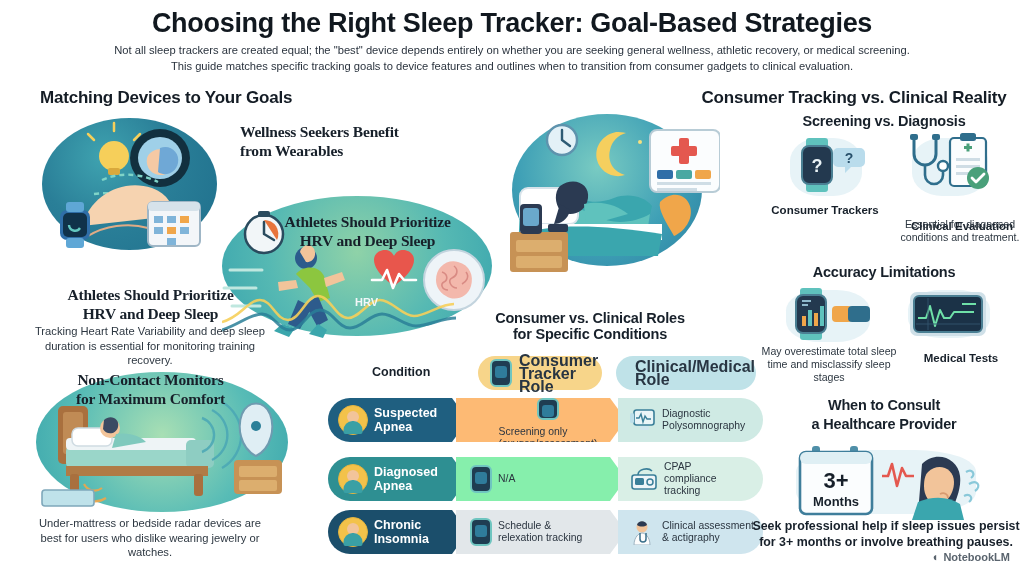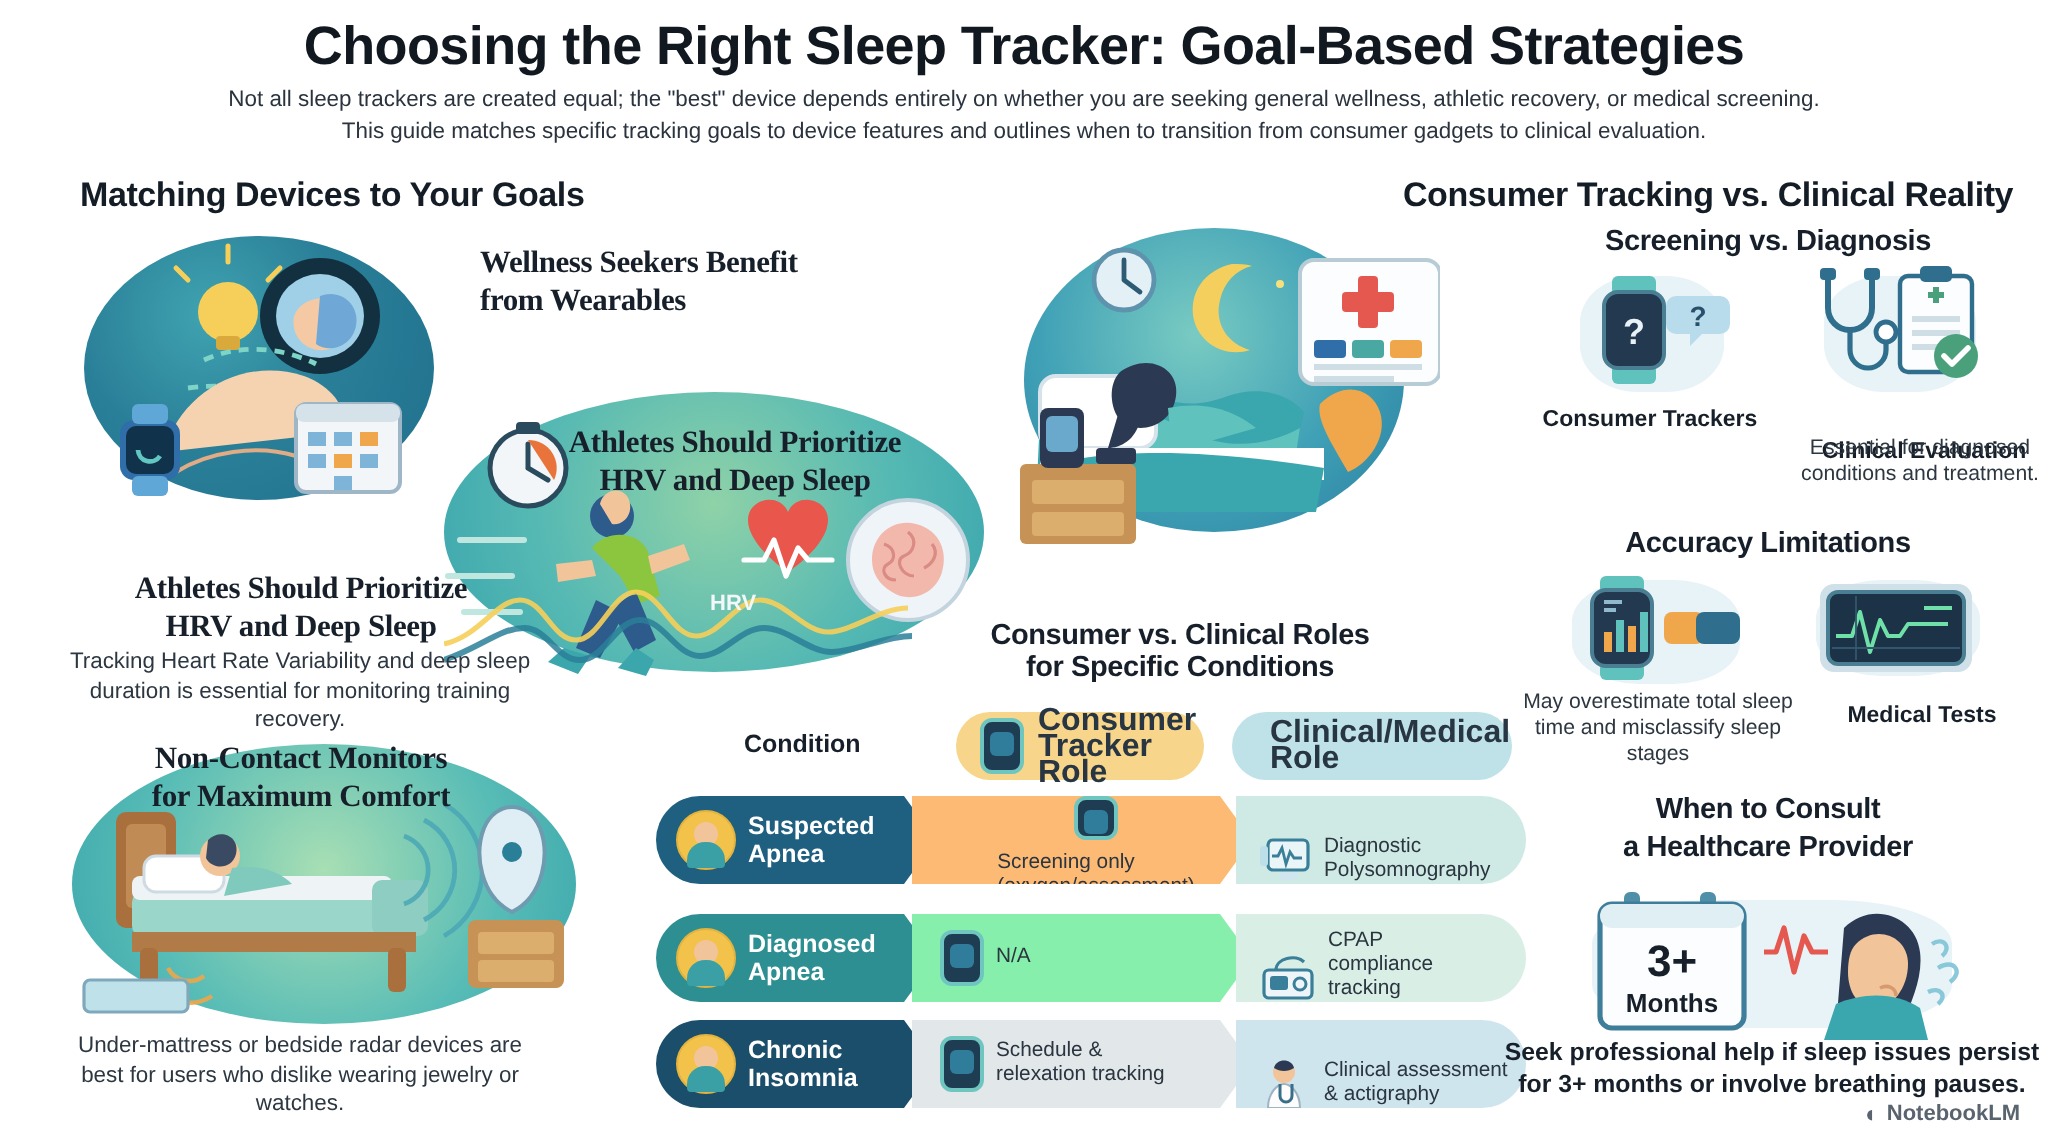--- a/index.html
+++ b/index.html
@@ -84,21 +84,21 @@
     border-top-left-radius: 22px; border-bottom-left-radius: 22px;
   }
   .cell-mid {
     left: 128px; width: 170px; padding-left: 14px;
     font-size: 10.4px; line-height: 12px; color: #2b3540;
     clip-path: polygon(0 0, 154px 0, 170px 50%, 154px 100%, 0 100%);
   }
   .cell-right {
     left: 290px; width: 145px; padding-left: 12px;
     font-size: 10.4px; line-height: 12px; color: #2b3540;
-    border-top-right-radius: 22px; border-bottom-right-radius: 22px; align-items: flex-end;
+    border-top-right-radius: 22px; border-bottom-right-radius: 22px;
   }
   .c-dark  { background: #1f5f80; }
   .c-teal  { background: #2e8f92; }
   .c-navy  { background: #1b4e6b; }
   .c-peach { background: #fdba74; flex-direction: column; }
   .c-cream { background: #86efac; }
   .c-grey  { background: #e2e7ea; }
   .c-mint  { background: #cfeae4; }
   .c-mint2 { background: #d9efe6; }
   .c-sky   { background: #cfe5ee; }

